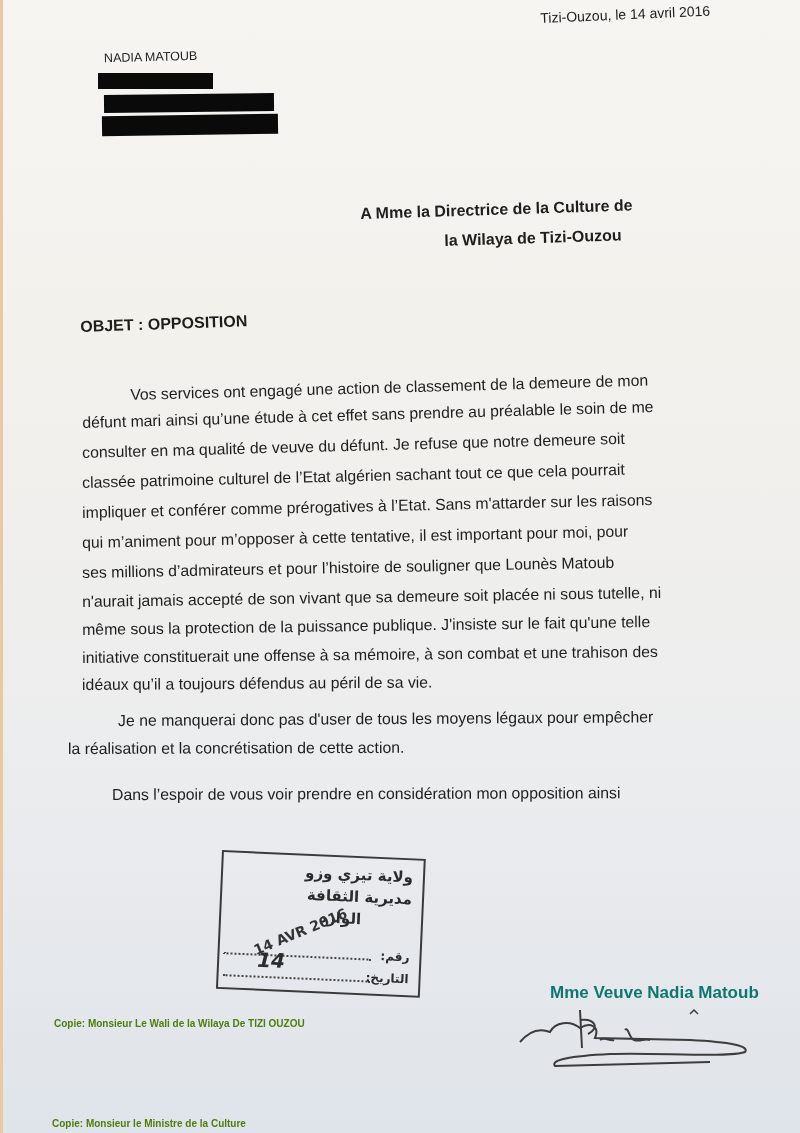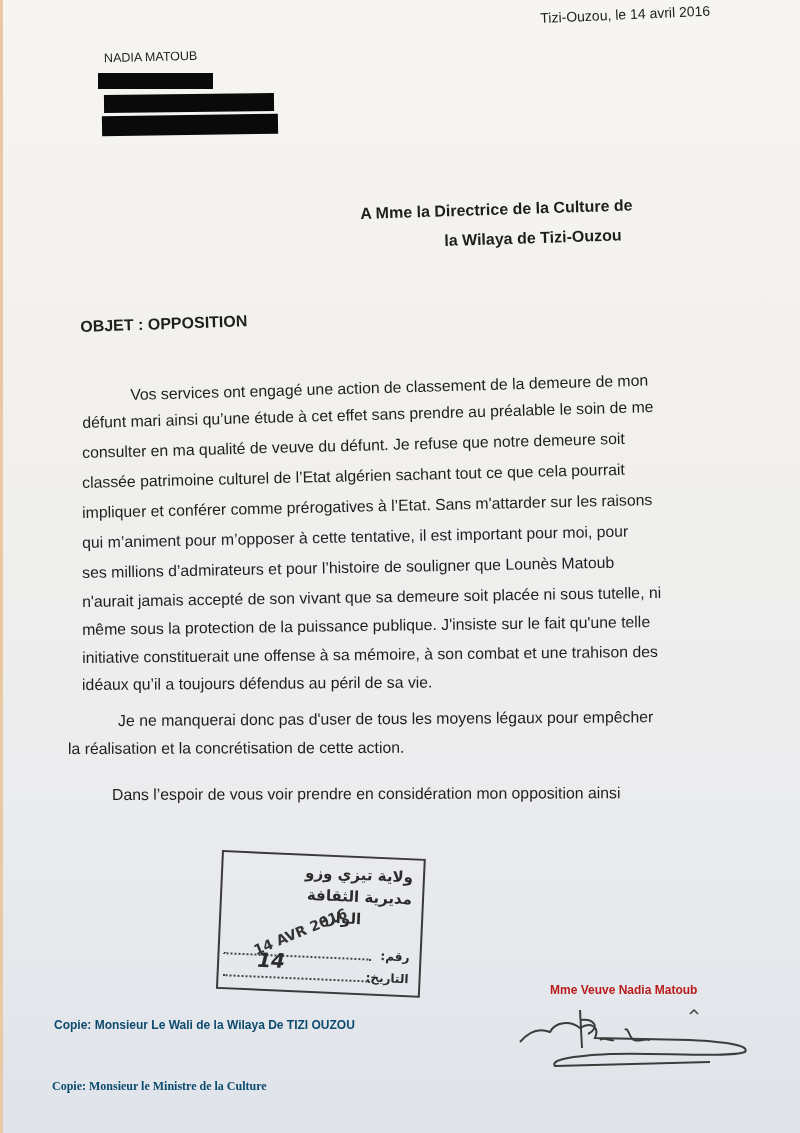--- a/index.html
+++ b/index.html
@@ -19,22 +19,22 @@
     .subject { position: absolute; left: 80px; top: 318px; font-weight: bold; font-size: 16px; transform: rotate(-2deg); transform-origin: left top; }
     .line { position: absolute; font-size: 15.8px; white-space: nowrap; transform-origin: left top; }
     .stamp {
       position: absolute; left: 222px; top: 850px; width: 200px; height: 135px;
       border: 2px solid #3a3a3a; transform: rotate(2.5deg); transform-origin: left top;
       font-family: "DejaVu Sans", sans-serif; color: #2b2b2b;
     }
     .stamp .ar { position: absolute; right: 10px; text-align: right; font-weight: bold; font-size: 15px; direction: rtl; }
     .stamp .dots { position: absolute; border-top: 2px dotted #444; }
     .stamp .date-stamp { position: absolute; left: 30px; top: 68px; font-weight: bold; font-size: 14px; transform: rotate(-25deg); color: #333; }
-    .copy { position: absolute; font-size: 12px; font-weight: bold; color: #0c4a6e; filter: blur(0.5px); }
-    .signer { position: absolute; left: 550px; top: 983px; font-size: 12px; font-weight: bold; color: #b91c1c; filter: blur(0.4px); }
+    .copy { position: absolute; font-size: 10px; font-weight: bold; color: #4d7c0f; filter: blur(0.5px); }
+    .signer { position: absolute; left: 550px; top: 983px; font-size: 17px; font-weight: bold; color: #0f766e; filter: blur(0.4px); }
     .signature { position: absolute; left: 510px; top: 1000px; }
   </style>
 </head>
 <body>
 
 <div class="edge-left"></div>
 
 <div class="page">
 
   <div class="date">Tizi-Ouzou, le 14 avril 2016</div>
@@ -72,21 +72,21 @@
     <div class="ar" style="top:52px;right:60px;">الوارد</div>
     <div class="date-stamp">14 AVR 2016</div>
     <div class="dots" style="left:4px;top:100px;width:148px;"></div>
     <div class="ar" style="top:90px;font-size:12px;">رقم:</div>
     <div class="dots" style="left:4px;top:122px;width:148px;"></div>
     <div class="ar" style="top:112px;font-size:12px;">التاريخ:</div>
     <div style="position:absolute;left:38px;top:94px;font-weight:bold;font-size:20px;font-style:italic;">14</div>
   </div>
 
   <div class="copy" style="left:54px;top:1018px;">Copie: Monsieur Le Wali de la Wilaya De TIZI OUZOU</div>
-  <div class="copy" style="left:52px;top:1079px;font-family:Liberation Serif, serif;">Copie: Monsieur le Ministre de la Culture</div>
+  <div class="copy" style="left:52px;top:1118px;">Copie: Monsieur le Ministre de la Culture</div>
 
   <div class="signer">Mme Veuve Nadia Matoub</div>
   <svg class="signature" width="250" height="70" viewBox="0 0 250 70">
     <path d="M10 42 C 20 30, 30 28, 40 32 C 45 22, 60 20, 70 28 C 80 22, 90 26, 85 38 L 180 40 C 220 42, 240 46, 235 52 C 220 58, 140 52, 100 54 C 60 56, 40 60, 45 66 L 200 62" fill="none" stroke="#3c3c3c" stroke-width="2"></path>
     <path d="M70 10 L 72 48 M 70 20 C 85 18, 90 28, 78 34 M 90 40 C 95 36, 100 42, 104 40 M 115 30 C 118 26, 120 40, 124 40 C 130 42, 135 38, 140 40" fill="none" stroke="#3c3c3c" stroke-width="2"></path>
     <path d="M180 14 L 184 10 L 188 14" fill="none" stroke="#3c3c3c" stroke-width="1.5"></path>
   </svg>
 
 </div>
 

